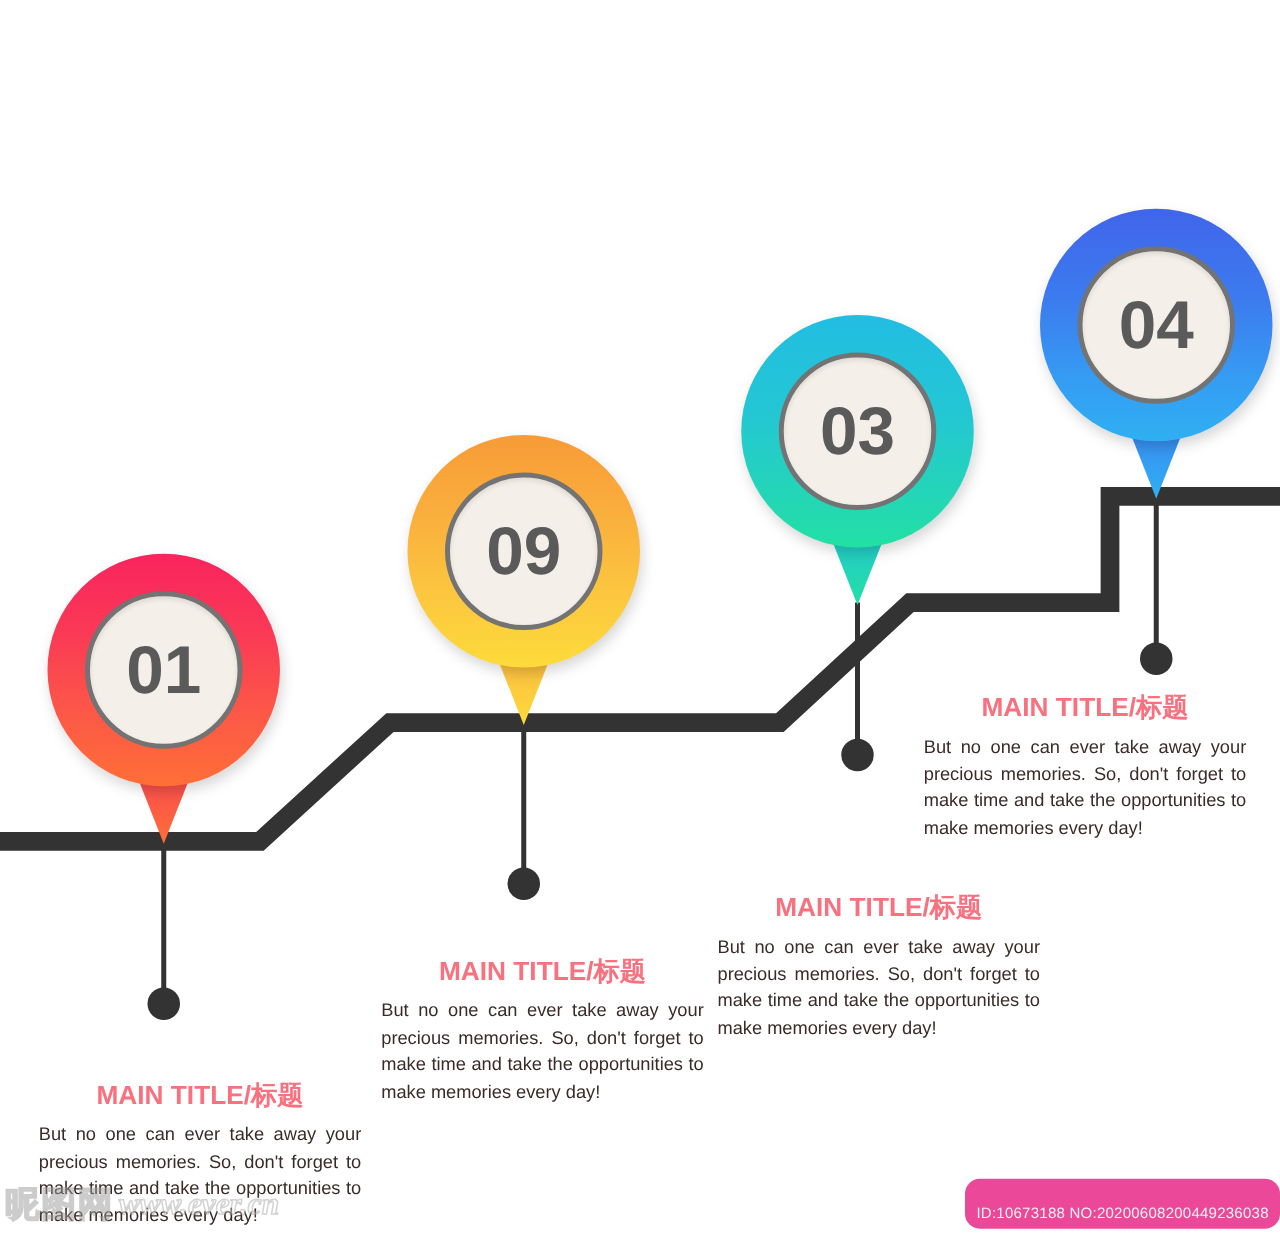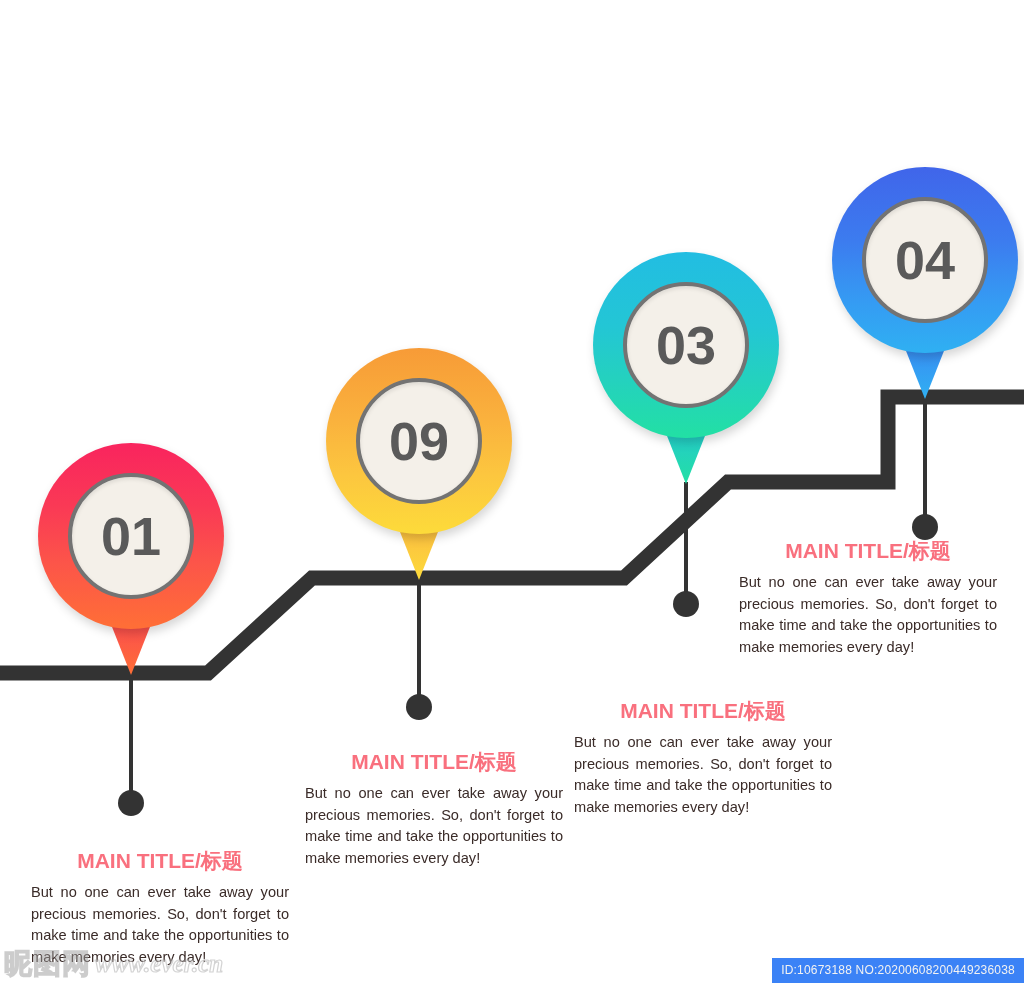--- a/index.html
+++ b/index.html
@@ -94,20 +94,21 @@
     width: 258px;
   }
   .block .title {
     color: #f9707e;
     font-size: 21px;
     font-weight: bold;
     text-align: center;
     line-height: 1.2;
     margin-bottom: 9px;
     white-space: nowrap;
+    margin-top: 16px;
   }
   .block .body {
     color: #3a2b28;
     font-size: 14.6px;
     line-height: 1.48;
     text-align: justify;
     text-justify: inter-word;
     word-spacing: 0px;
   }
 
@@ -134,27 +135,28 @@
     font-style: italic;
     font-size: 25px;
     font-weight: bold;
     color: #ffffff;
     -webkit-text-stroke: 1.2px #a8a8a8;
   }
   #wm-id {
     position: absolute;
     right: 0px;
     bottom: 6px;
-    background: #3b82f6;
+    background: #ec4899;
     color: #f2f2f2;
     font-size: 12px;
-    padding: 5px 9px 6px 9px;
+    padding: 20px 9px 6px 9px;
     letter-spacing: 0.2px;
     white-space: nowrap;
     user-select: none;
+    border-radius: 12px;
   }
 </style>
 </head>
 <body>
 
 <div id="stage">
 
   <svg id="track" viewBox="0 0 1024 989" width="1024" height="989">
 
     <polyline points="0,673 208,673 312,578 624,578 728,482 888,482 888,397 1024,397" fill="none" stroke="#333333" stroke-width="15" stroke-linejoin="miter" stroke-linecap="butt"></polyline>

